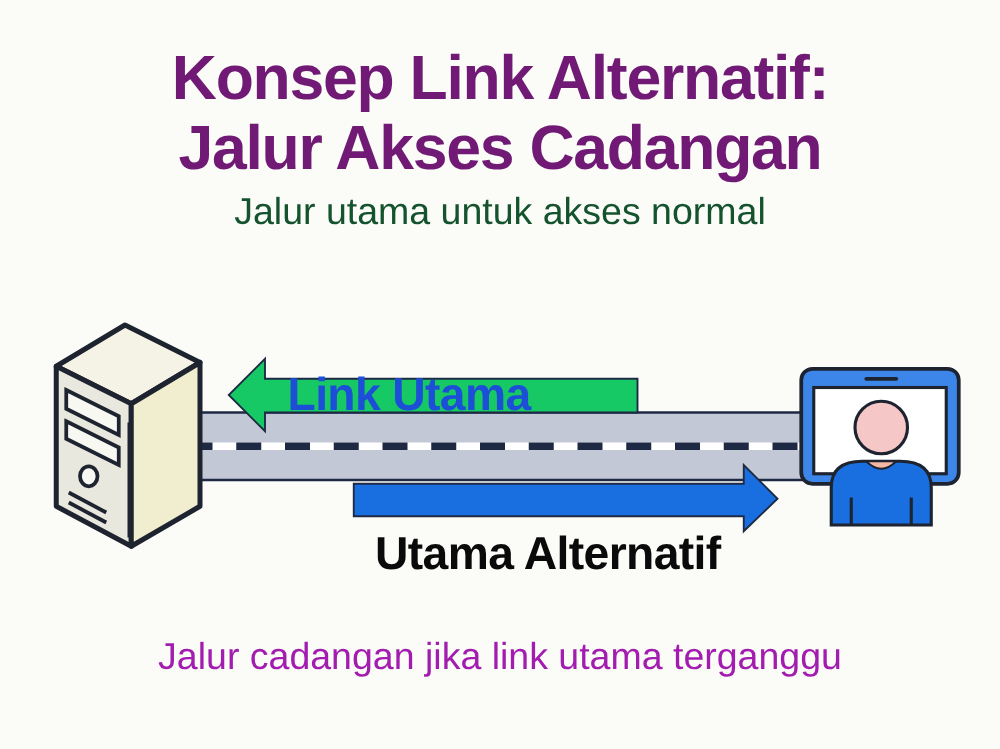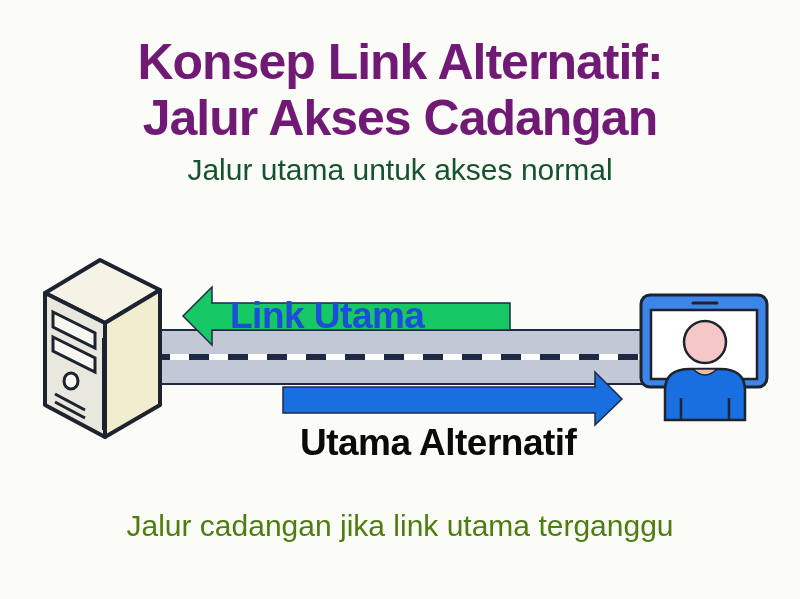--- a/index.html
+++ b/index.html
@@ -13,21 +13,21 @@
     position:absolute; left:0; top:34px; width:800px;
     text-align:center; font-weight:bold; color:#701a75;
     font-size:50px; line-height:56px; letter-spacing:-1px;
   }
   .subtitle {
     position:absolute; left:0; top:152px; width:800px;
     text-align:center; color:#14532d; font-size:30px; line-height:36px;
   }
   .caption {
     position:absolute; left:0; top:508px; width:800px;
-    text-align:center; color:#4d7c0f; font-size:30px; line-height:36px;
+    text-align:center; color:#a21caf; font-size:30px; line-height:36px;
   }
   .label-main {
     position:absolute; left:230px; top:254px;
     font-weight:bold; font-size:37px; color:#1d4ed8; letter-spacing:-0.5px;margin-top:41px;
   }
   .label-alt {
     position:absolute; left:300px; top:422px;
     font-weight:bold; font-size:37px; color:#0a0a0a; letter-spacing:-0.5px;
   }
   svg { position:absolute; left:0; top:0; }

